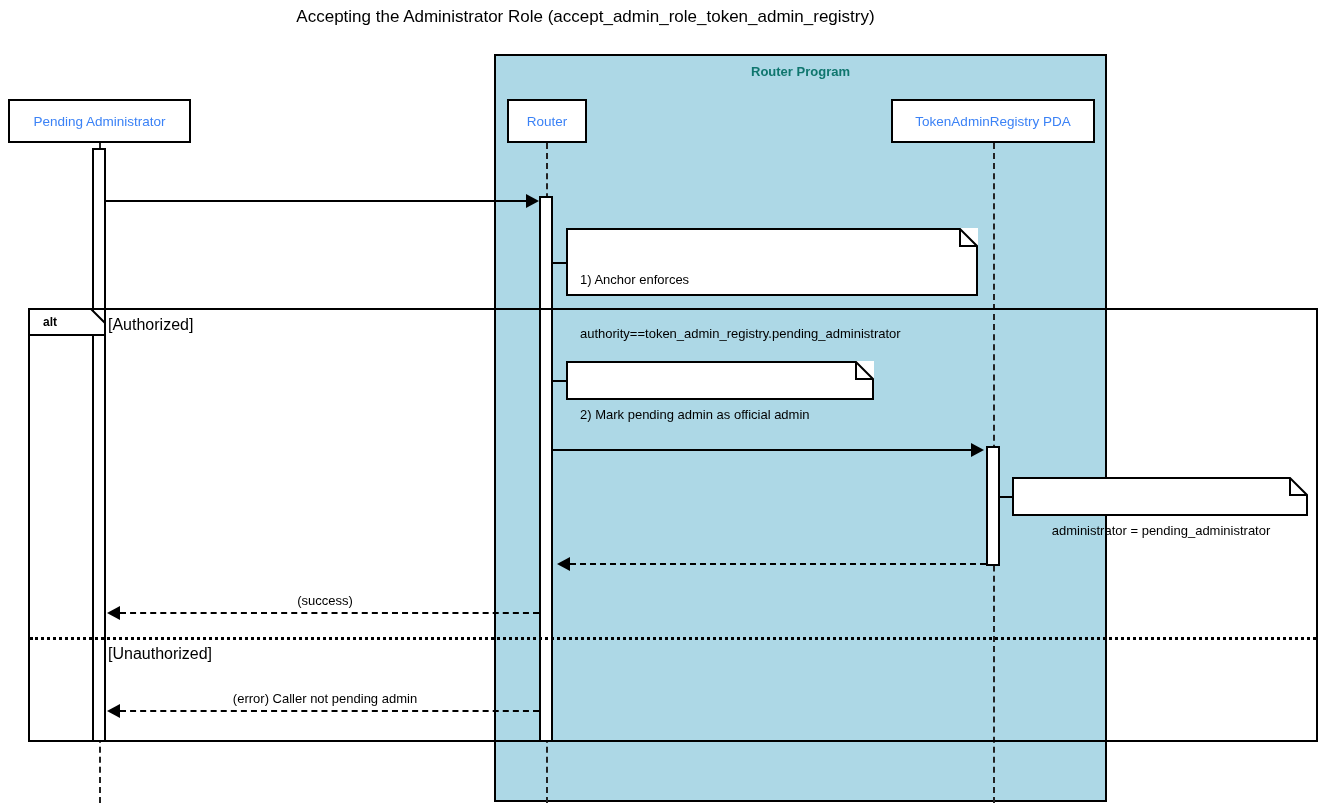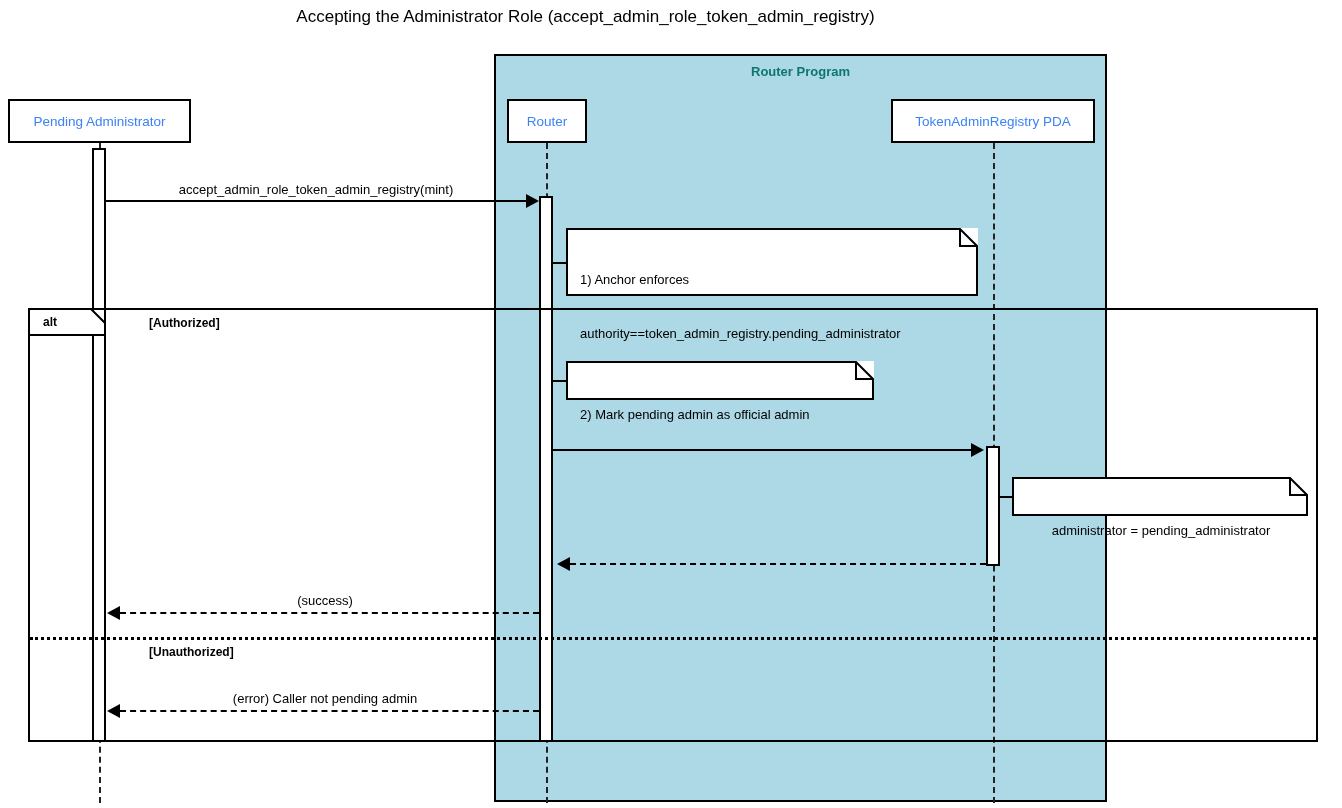--- a/index.html
+++ b/index.html
@@ -149,25 +149,24 @@
   }
   .frag-kind {
     position: absolute;
     font-size: 12px;
     font-weight: bold;
     color: #000000;
     white-space: nowrap;
   }
   .frag-guard {
     position: absolute;
-    font-size: 12px;
-    font-weight: bold;
-    color: #000000;
-    white-space: nowrap;
-    margin-left: 41px;
+    font-size: 16px;
+    font-weight: normal;
+    color: #000000;
+    white-space: nowrap;
   }
   .frag-divider {
     position: absolute;
     height: 0;
     border-top: 3px dotted #000000;
   }
 </style>
 </head>
 <body>
 
@@ -193,21 +192,20 @@
   <div class="participant" style="left:891px; top:99px; width:204px; height:44px;">
     <span>TokenAdminRegistry PDA</span>
   </div>
 
   <div class="activation" style="left:92px; top:148px; width:14px; height:594px;"></div>
 
   <div class="activation" style="left:539px; top:196px; width:14px; height:546px;"></div>
 
   <div class="activation" style="left:986px; top:446px; width:14px; height:120px;"></div>
 
-  <div class="msg-label" style="left:106px; top:182px; width:420px;">accept_admin_role_token_admin_registry(mint)</div>
   <div class="msg-line" style="left:106px; top:200px; width:423px;"></div>
   <div class="arrowhead right" style="left:526px; top:194px;"></div>
 
   <div class="note-connector" style="left:553px; top:262px; width:15px;"></div>
   <div class="note" style="left:566px; top:228px; width:412px; height:68px;">
     <svg class="note-svg" width="412" height="68" viewBox="0 0 412 68">
       <path d="M1,1 H394 L411,18 V67 H1 Z" fill="#FFFFFF" stroke="#000000" stroke-width="2"></path>
       <path d="M394,1 V18 H411" fill="none" stroke="#000000" stroke-width="2"></path>
     </svg>
     <div class="note-text">

